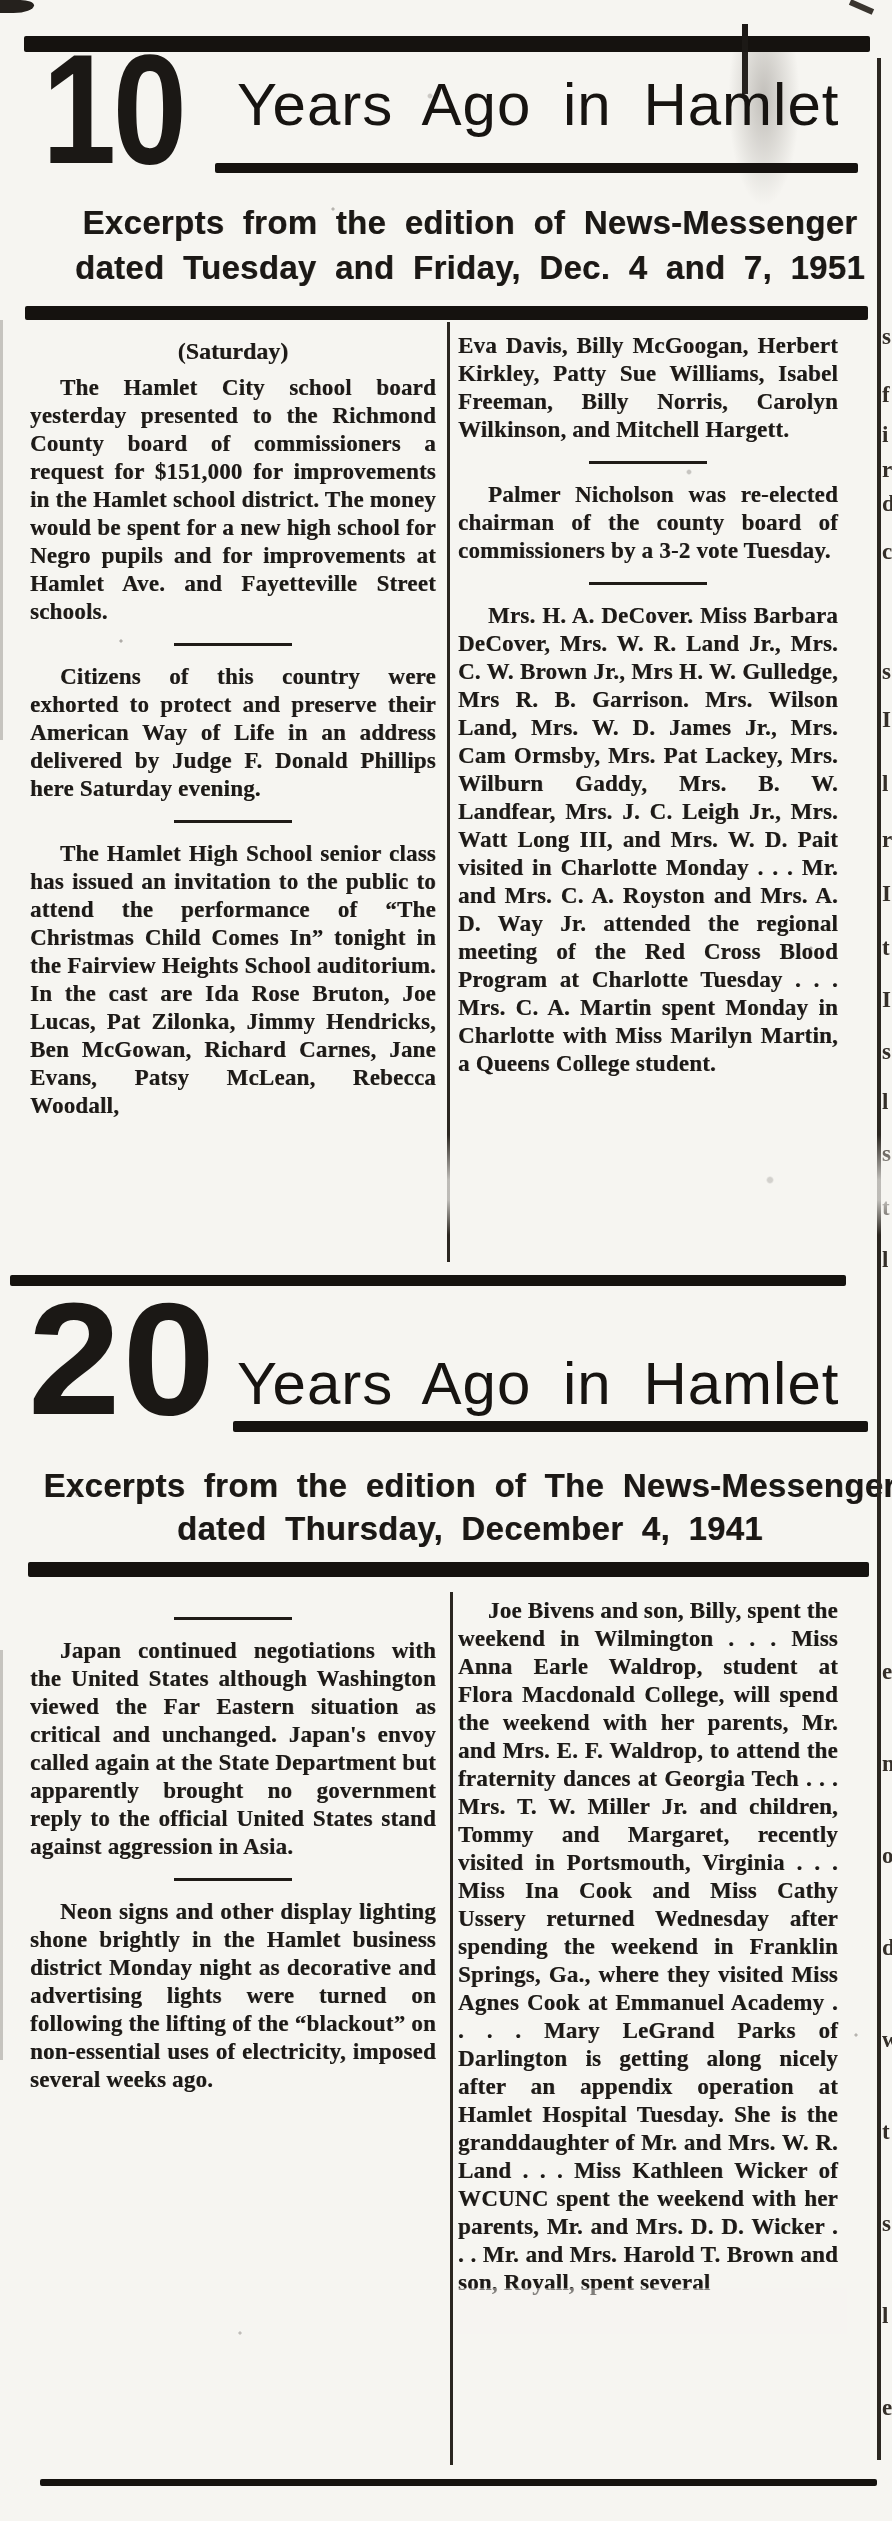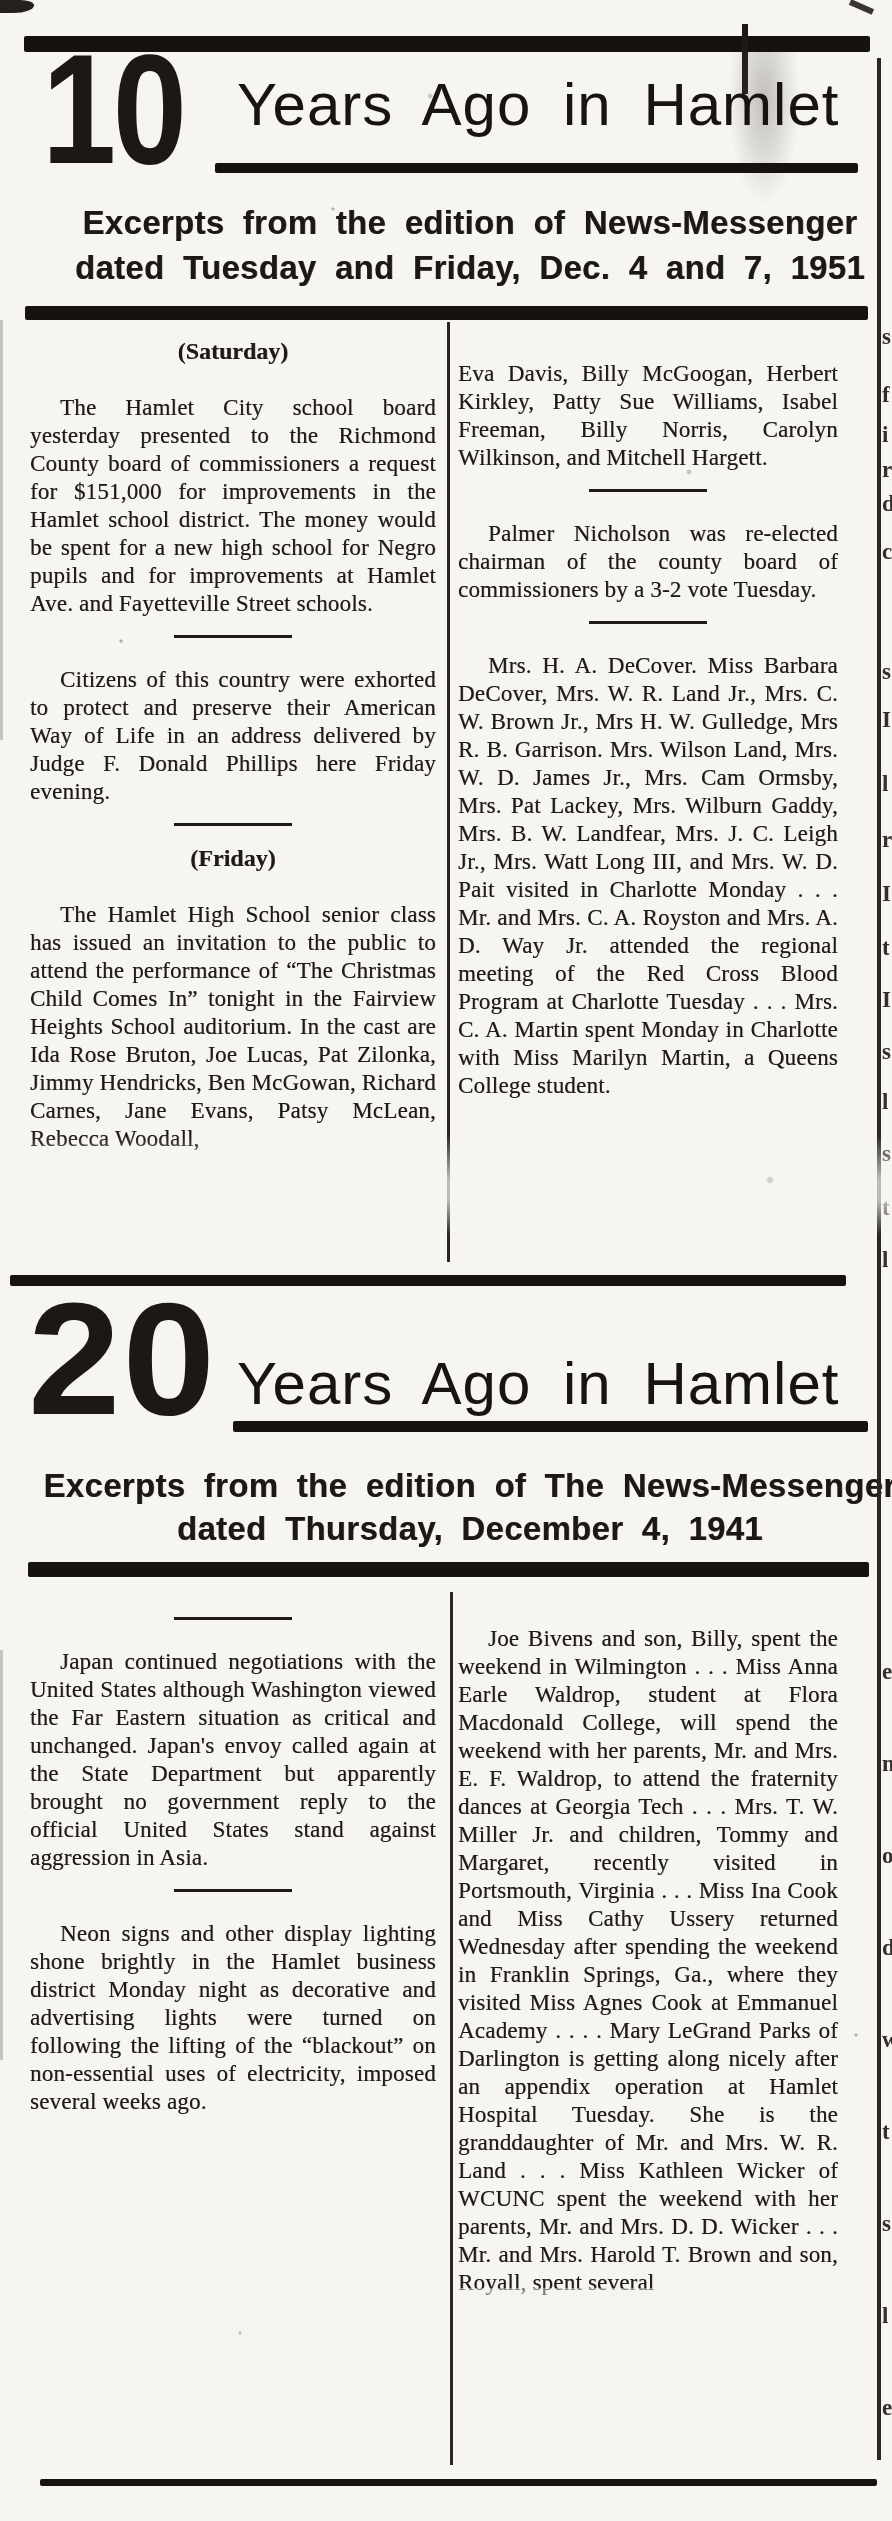--- a/index.html
+++ b/index.html
@@ -25,21 +25,21 @@
   .headline.h2{left:237px; top:1354px;}
   .subline{
     position:absolute; left:40px; width:860px; text-align:center;
     font-family:"Liberation Sans", sans-serif; font-weight:700; font-size:33px;
     line-height:1.2; letter-spacing:.3px; word-spacing:9px; color:#1b1815;
     text-shadow:.5px .3px .6px rgba(27,24,21,.55);
   }
   .col{position:absolute;}
   .para{
     font-size:23px; line-height:28px; text-align:justify; letter-spacing:.2px;
-    text-shadow:.45px .25px .45px rgba(29,24,20,.5); font-weight:400;margin-top:28px;
+    text-shadow:.45px .25px .45px rgba(29,24,20,.5); font-weight:700;
   }
   .para.ind{text-indent:30px;}
   .colhead{
     text-align:center; font-weight:700; font-size:24px; line-height:30px;
     margin-bottom:8px; text-shadow:.45px .25px .45px rgba(29,24,20,.5);
   }
   .sep{width:118px; height:3px; background:#1f1b17; margin:17px auto;}
   .frag{
     position:absolute; left:882px; font-weight:700; font-size:23px;
     color:#352f29; line-height:1;
@@ -84,23 +84,22 @@
   <div class="headline h1">Years Ago in Hamlet</div>
   <div class="hr" style="left:215px; top:163px; width:643px; height:10px;"></div>
   <div class="subline" style="top:203px;">Excerpts from the edition of News-Messenger</div>
   <div class="subline" style="top:248px;">dated Tuesday and Friday, Dec. 4 and 7, 1951</div>
   <div class="hr" style="left:25px; top:306px; width:843px; height:14px;"></div>
 
   <div class="col" style="left:30px; top:336px; width:406px;">
     <div class="colhead">(Saturday)</div>
     <div class="para ind">The Hamlet City school board yesterday presented to the Richmond County board of commissioners a request for $151,000 for improvements in the Hamlet school district. The money would be spent for a new high school for Negro pupils and for improvements at Hamlet Ave. and Fayetteville Street schools.</div>
     <div class="sep"></div>
-    <div class="para ind">Citizens of this country were exhorted to protect and preserve their American Way of Life in an address delivered by Judge F. Donald Phillips here Friday evening.</div>
+    <div class="para ind">Citizens of this country were exhorted to protect and preserve their American Way of Life in an address delivered by Judge F. Donald Phillips here Saturday evening.</div>
     <div class="sep"></div>
-    <div class="colhead">(Friday)</div>
     <div class="para ind">The Hamlet High School senior class has issued an invitation to the public to attend the performance of “The Christmas Child Comes In” tonight in the Fairview Heights School auditorium. In the cast are Ida Rose Bruton, Joe Lucas, Pat Zilonka, Jimmy Hendricks, Ben McGowan, Richard Carnes, Jane Evans, Patsy McLean, Rebecca Woodall,</div>
   </div>
 
   <div class="vline" style="left:447px; top:322px; width:3px; height:940px;"></div>
 
   <div class="col" style="left:458px; top:332px; width:380px;">
     <div class="para">Eva Davis, Billy McGoogan, Herbert Kirkley, Patty Sue Williams, Isabel Freeman, Billy Norris, Carolyn Wilkinson, and Mitchell Hargett.</div>
     <div class="sep"></div>
     <div class="para ind">Palmer Nicholson was re-elected chairman of the county board of commissioners by a 3-2 vote Tuesday.</div>
     <div class="sep"></div>

